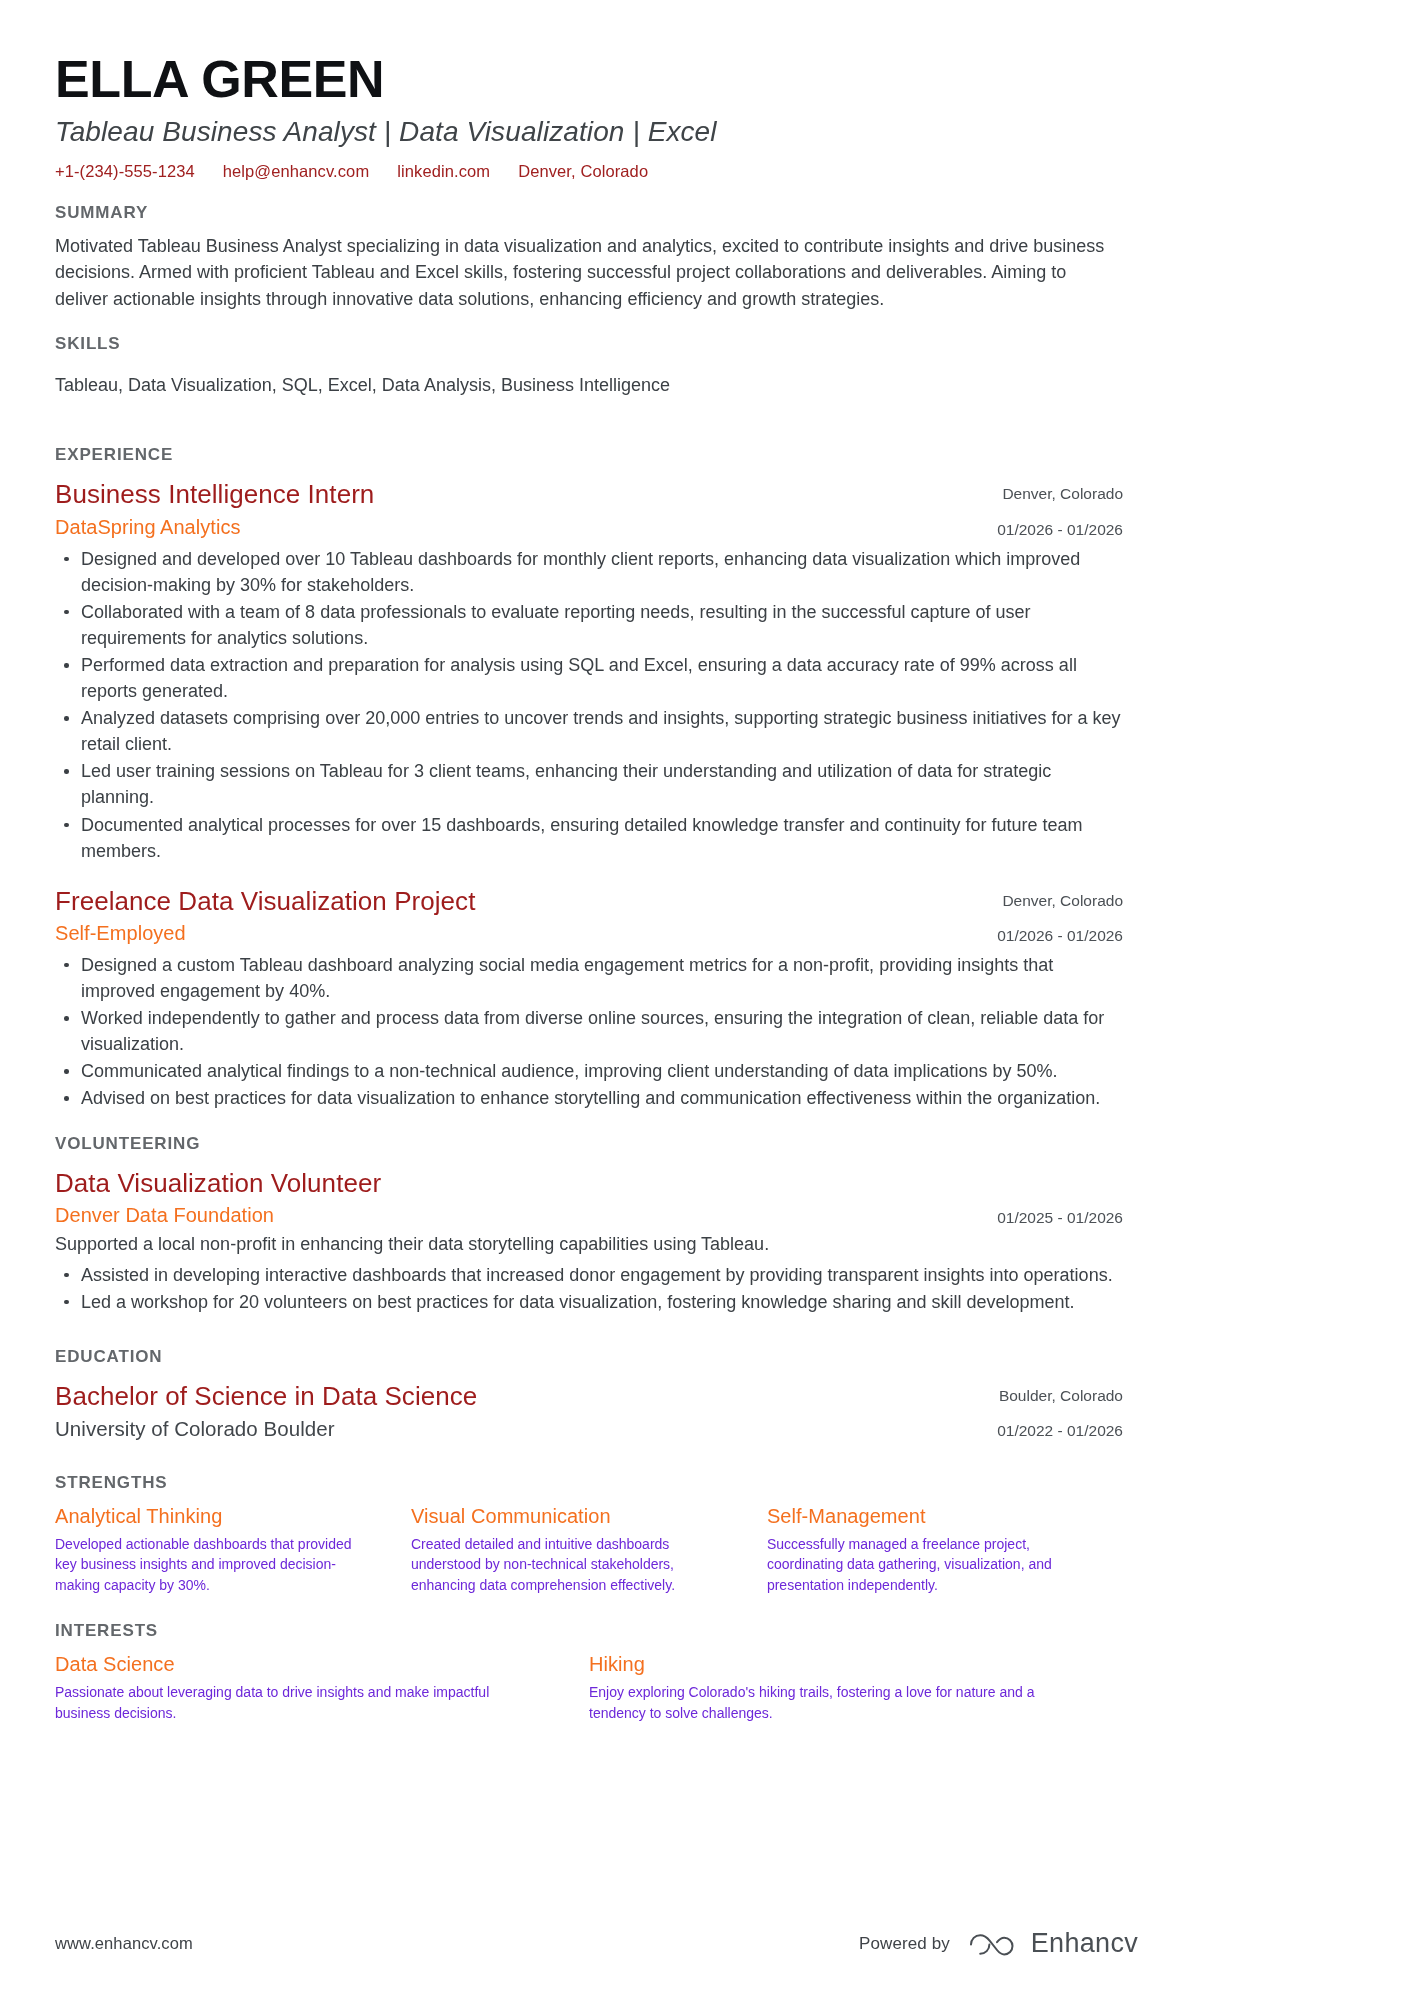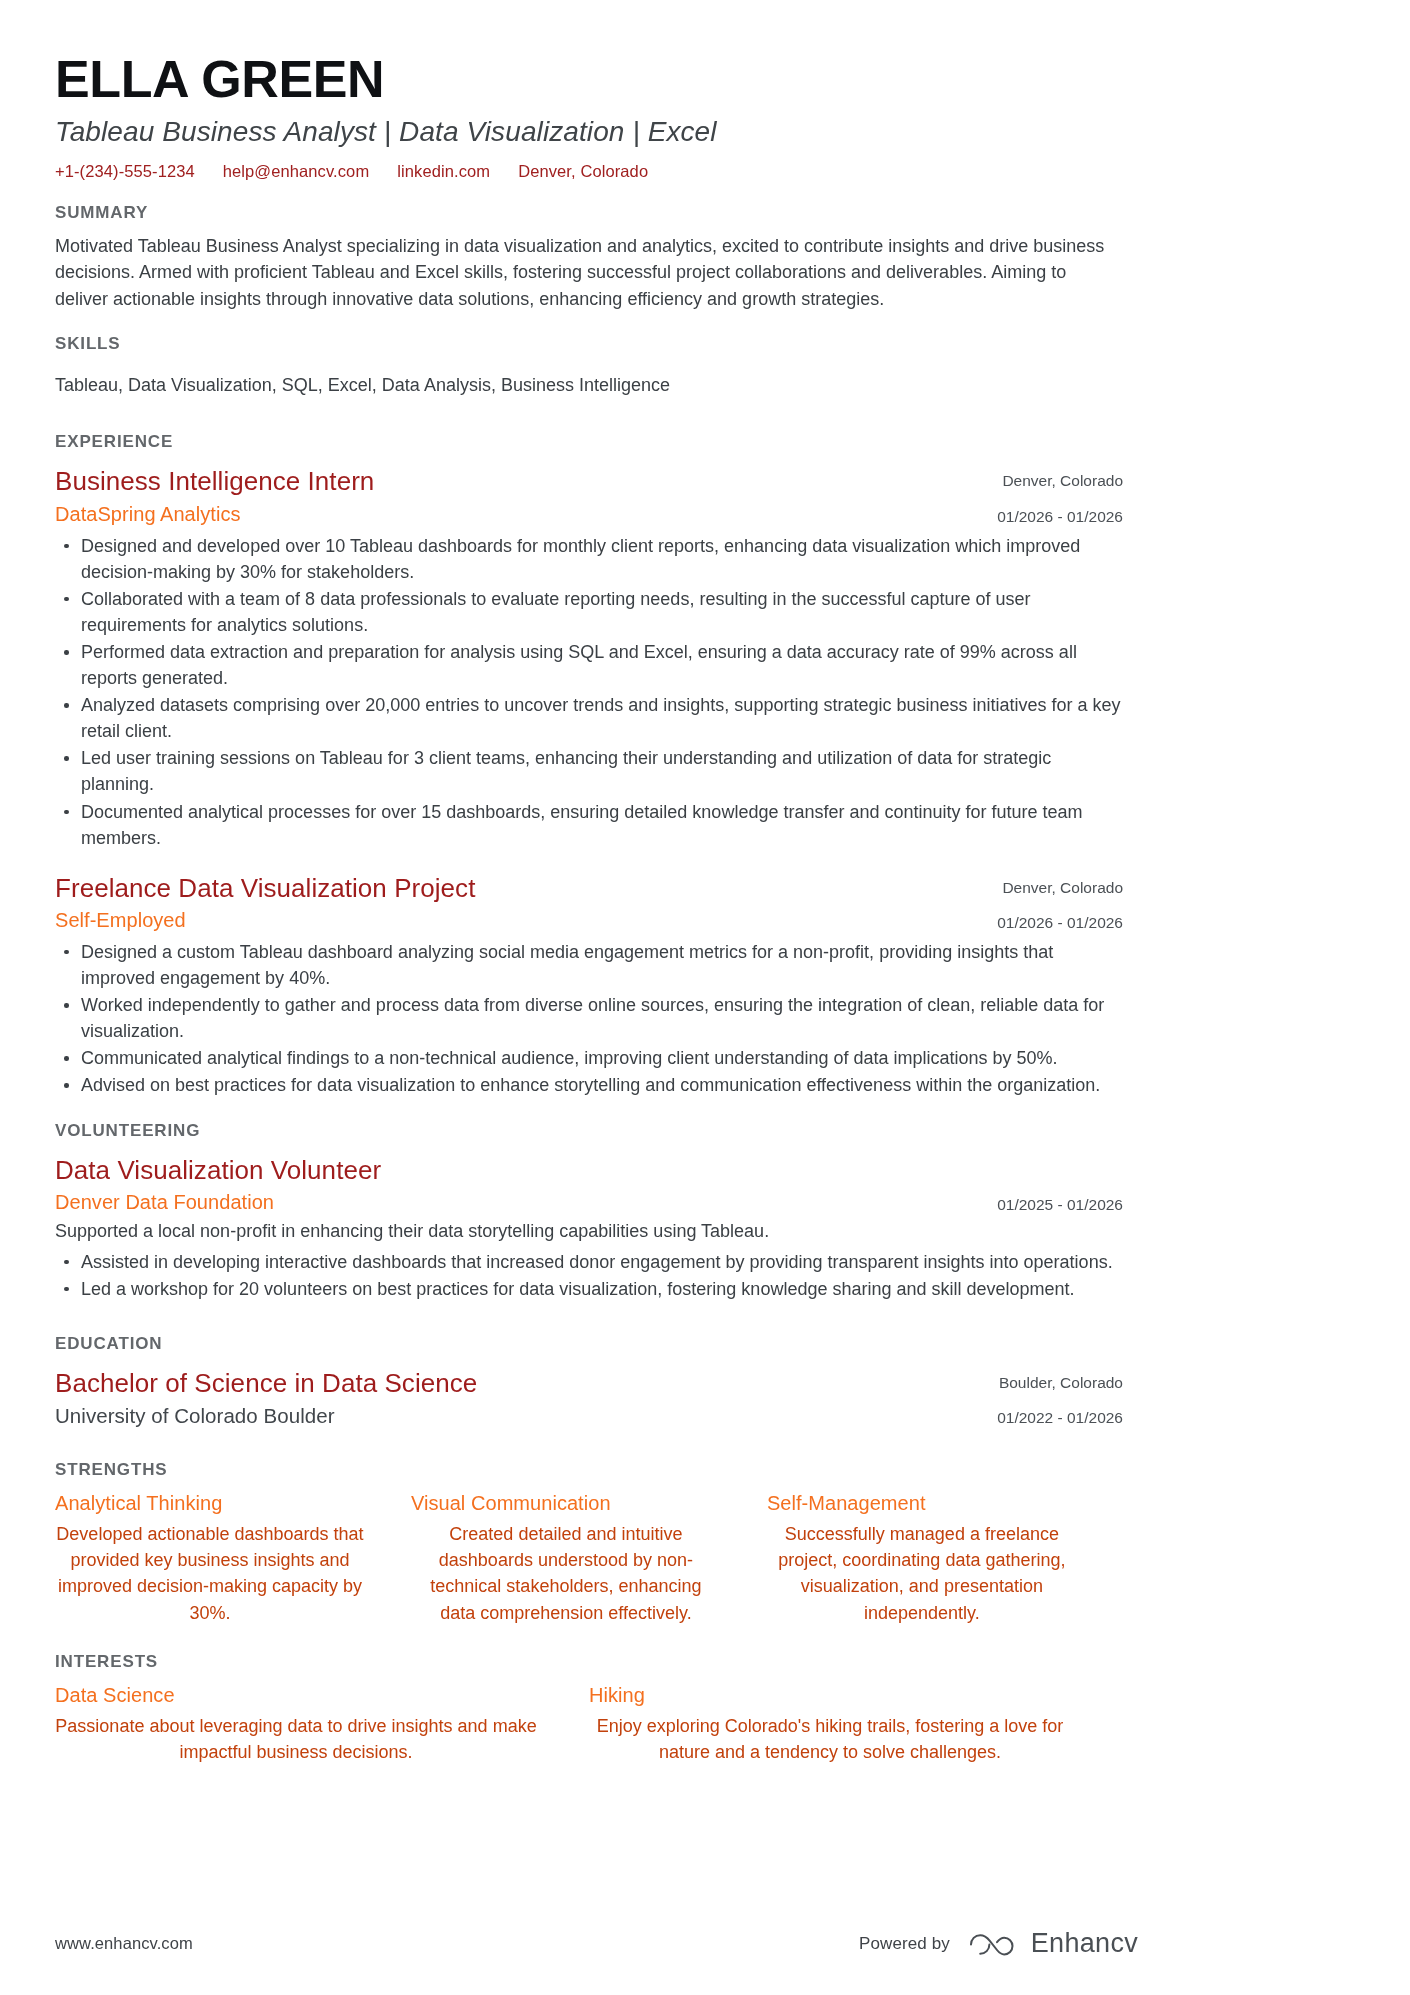--- a/index.html
+++ b/index.html
@@ -154,24 +154,23 @@
 
   .block-title {
     font-size: 20px;
     font-weight: 400;
     color: #f4701f;
     line-height: 1.3;
     margin-bottom: 5px;
     letter-spacing: 0.05px;
   }
   .block-text {
-    font-size: 18px;
+    font-size: 14px;
     line-height: 1.46;
-    color: #c2410c;
-    text-align: center;
+    color: #6d28d9;
   }
 
   
   .footer {
     position: absolute;
     left: 55px;
     right: 40px;
     bottom: 36px;
     display: flex;
     justify-content: space-between;
@@ -222,21 +221,21 @@
   <section class="section">
     <div class="section-title">SUMMARY</div>
     <p class="body-text">Motivated Tableau Business Analyst specializing in data visualization and analytics, excited to contribute insights and drive business decisions. Armed with proficient Tableau and Excel skills, fostering successful project collaborations and deliverables. Aiming to deliver actionable insights through innovative data solutions, enhancing efficiency and growth strategies.</p>
   </section>
 
   <section class="section">
     <div class="section-title">SKILLS</div>
     <p class="body-text" style="margin-top:18px;">Tableau, Data Visualization, SQL, Excel, Data Analysis, Business Intelligence</p>
   </section>
 
-  <section class="section" style="margin-top:34px;">
+  <section class="section" style="margin-top:47px;">
     <div class="section-title">EXPERIENCE</div>
 
     <div class="entry">
       <div class="entry-head">
         <div class="entry-left">
           <div class="entry-title">Business Intelligence Intern</div>
           <div class="entry-org">DataSpring Analytics</div>
         </div>
         <div class="entry-right">
           <div class="entry-meta">Denver, Colorado</div>

